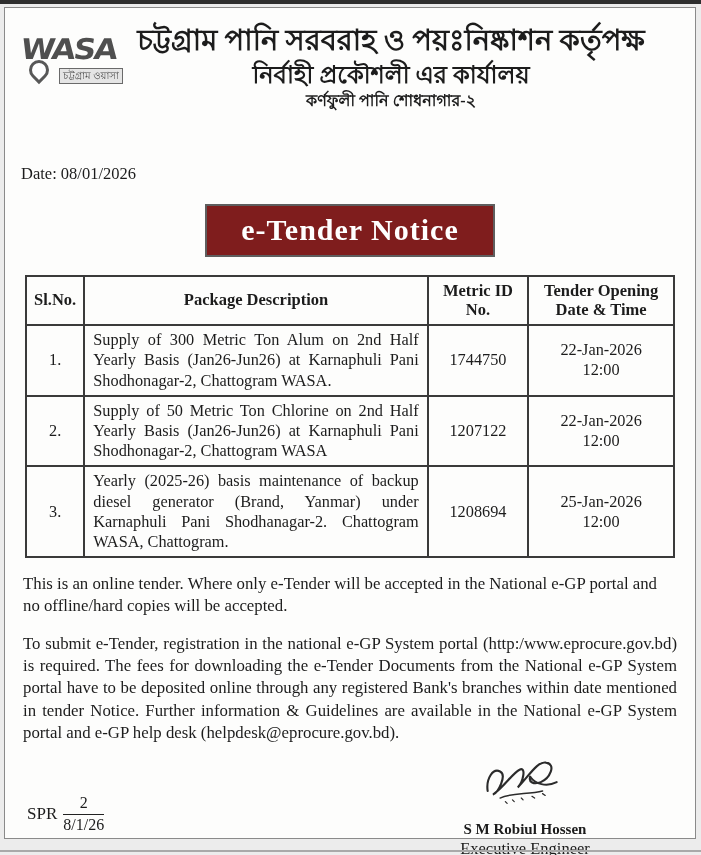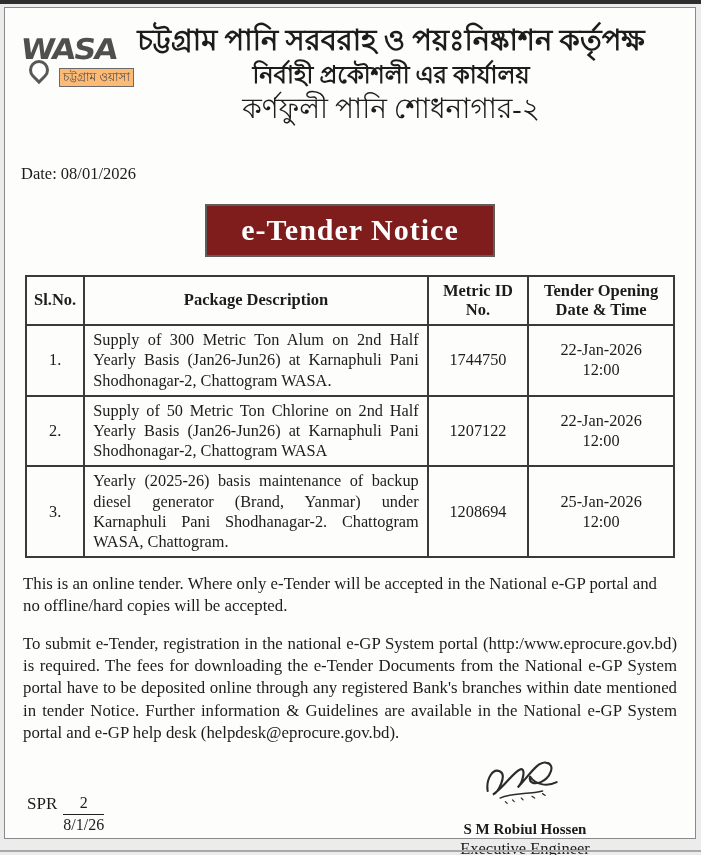--- a/index.html
+++ b/index.html
@@ -30,28 +30,28 @@
   }
   .drop {
     position:absolute; left:8px; top:26px;
     width:20px; height:20px; background:#fff;
     border:3px solid #585858;
     border-radius:0 50% 50% 50%;
     transform:rotate(-135deg);
   }
   .logo-caption {
     position:absolute; left:38px; top:34px;
-    border:1px solid #6a6a6a; background:#fdba74;
-    font-size:12px; color:#4c4c4c; padding:0 3px; line-height:1.4;
+    border:1px solid #6a6a6a; background:#e5e5e5;
+    font-size:10px; color:#4c4c4c; padding:0 3px; line-height:1.4;
     white-space:nowrap;
   }
   .head-lines { text-align:center; padding-left:92px; padding-right:10px; }
   .head-l1 { font-size:29px; font-weight:bold; line-height:1.25; }
   .head-l2 { font-size:24px; font-weight:bold; line-height:1.3; margin-top:2px; }
-  .head-l3 { font-size:28px; font-weight:normal; line-height:1.3; }
+  .head-l3 { font-size:16px; font-weight:bold; line-height:1.3; }
   
   .ref-row { display:flex; justify-content:space-between; margin:14px 2px 0 2px; font-size:16.5px; }
   
   .notice-wrap { text-align:center; margin:20px 0 18px 0; }
   .notice {
     display:inline-block;
     background:#7f1d1d; color:#ffffff;
     border:2px solid #5e5e5e;
     font-size:30px; font-weight:bold; letter-spacing:1px;
     padding:7px 34px; line-height:1.15;
@@ -65,21 +65,21 @@
   .col-desc { width:53%; }
   .col-id { width:15.5%; }
   .col-open { width:22.5%; }
   td.sl, td.tid, td.open { text-align:center; }
   td.desc { text-align:justify; }
   
   .para { margin:15px 4px 0 4px; font-size:16.8px; line-height:1.33; }
   .para.justify { text-align:justify; }
   
   .footer { position:relative; height:168px; margin-top:8px; }
-  .spr { position:absolute; left:8px; top:42px; font-size:17px; display:flex; gap:6px; }
+  .spr { position:absolute; left:8px; top:42px; font-size:17px; display:flex; align-items:center; gap:6px; }
   .frac { display:inline-block; text-align:center; font-size:16px; line-height:1.15; }
   .frac .num { display:block; border-bottom:1.5px solid #222; padding:0 10px 1px 10px; }
   .frac .den { display:block; padding-top:1px; }
   .sig-block { position:absolute; right:6px; top:0; width:300px; text-align:center; }
   .sig-img { height:62px; margin-bottom:2px; }
   .sig-name { font-size:15px; font-weight:bold; line-height:1.25; }
   .sig-line { font-size:16.5px; line-height:1.25; }
 </style>
 </head>
 <body>

